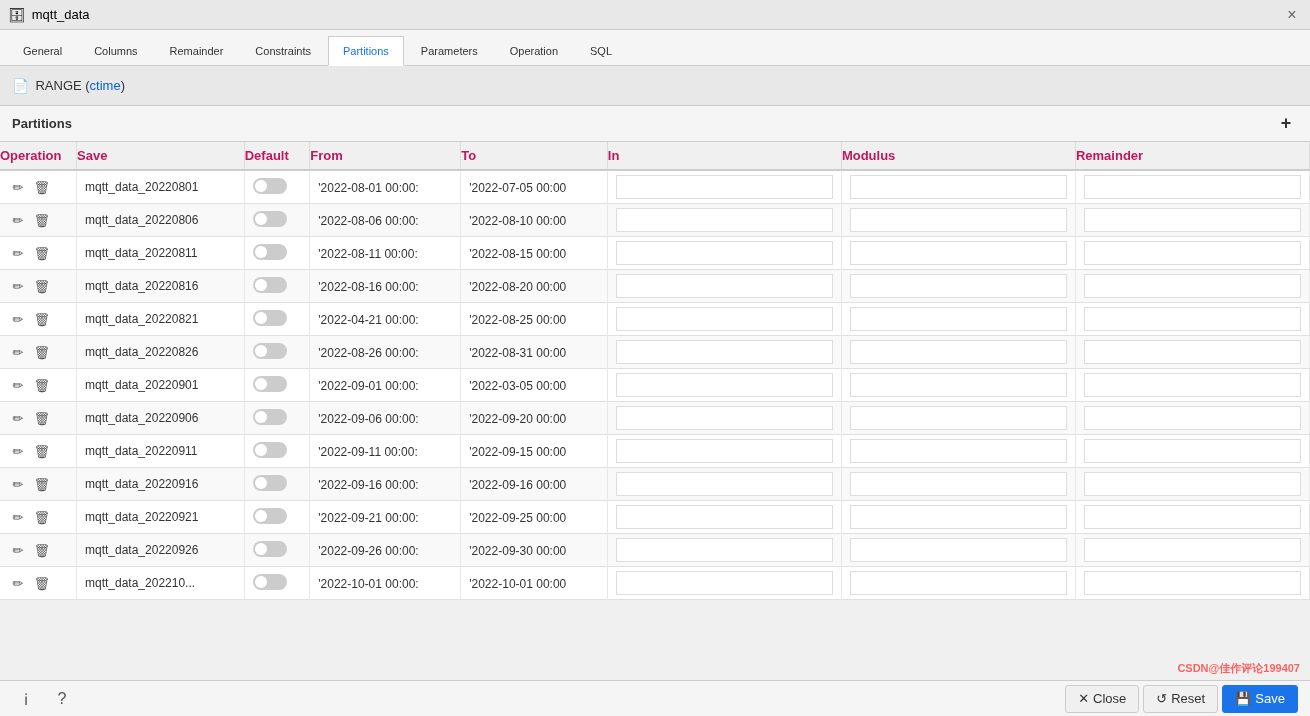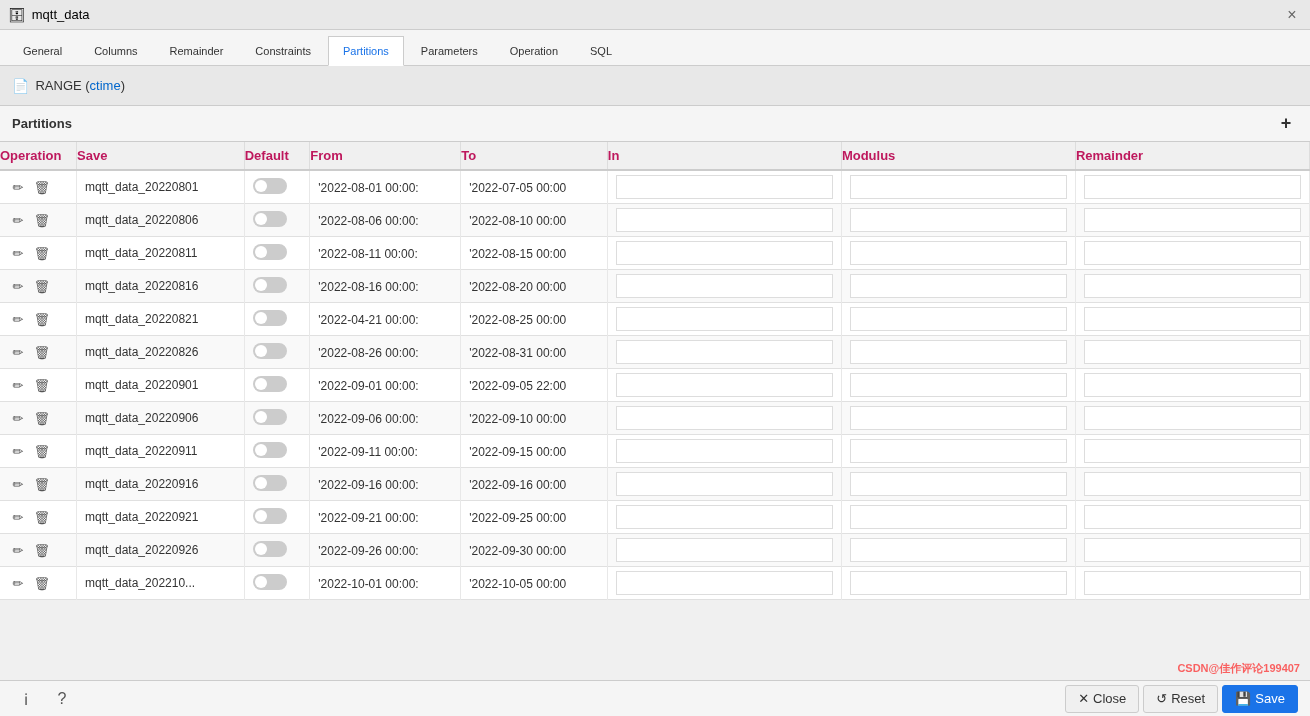--- a/index.html
+++ b/index.html
@@ -485,21 +485,21 @@
       <td>
         <label class="toggle">
           
           <span class="toggle-slider"></span>
         </label>
       </td>
       <td>
         <span class="value-cell">'2022-09-01 00:00:</span>
       </td>
       <td>
-        <span class="value-cell">'2022-09-05 22:00</span>
+        <span class="value-cell">'2022-03-05 00:00</span>
       </td>
       <td>
         <input type="text" class="cell-input" value="" style="">
       </td>
       <td>
         <input type="text" class="cell-input" value="" style="">
       </td>
       <td>
         <input type="text" class="cell-input" value="" style="">
       </td>
@@ -517,21 +517,21 @@
       <td>
         <label class="toggle">
           
           <span class="toggle-slider"></span>
         </label>
       </td>
       <td>
         <span class="value-cell">'2022-09-06 00:00:</span>
       </td>
       <td>
-        <span class="value-cell">'2022-09-10 00:00</span>
+        <span class="value-cell">'2022-09-20 00:00</span>
       </td>
       <td>
         <input type="text" class="cell-input" value="" style="">
       </td>
       <td>
         <input type="text" class="cell-input" value="" style="">
       </td>
       <td>
         <input type="text" class="cell-input" value="" style="">
       </td>
@@ -677,21 +677,21 @@
       <td>
         <label class="toggle">
           
           <span class="toggle-slider"></span>
         </label>
       </td>
       <td>
         <span class="value-cell">'2022-10-01 00:00:</span>
       </td>
       <td>
-        <span class="value-cell">'2022-10-05 00:00</span>
+        <span class="value-cell">'2022-10-01 00:00</span>
       </td>
       <td>
         <input type="text" class="cell-input" value="" style="">
       </td>
       <td>
         <input type="text" class="cell-input" value="" style="">
       </td>
       <td>
         <input type="text" class="cell-input" value="" style="">
       </td>

